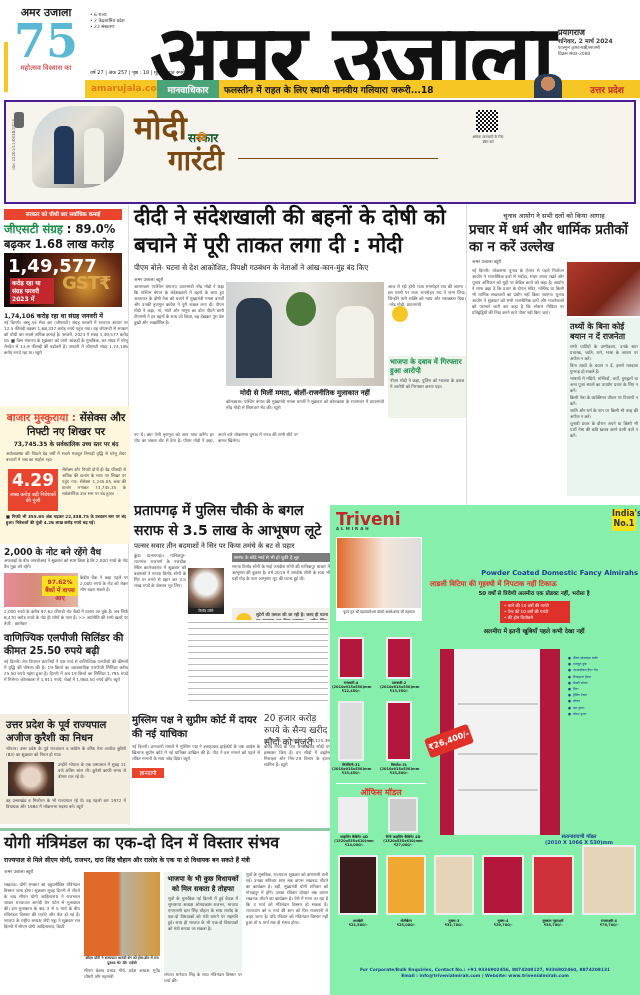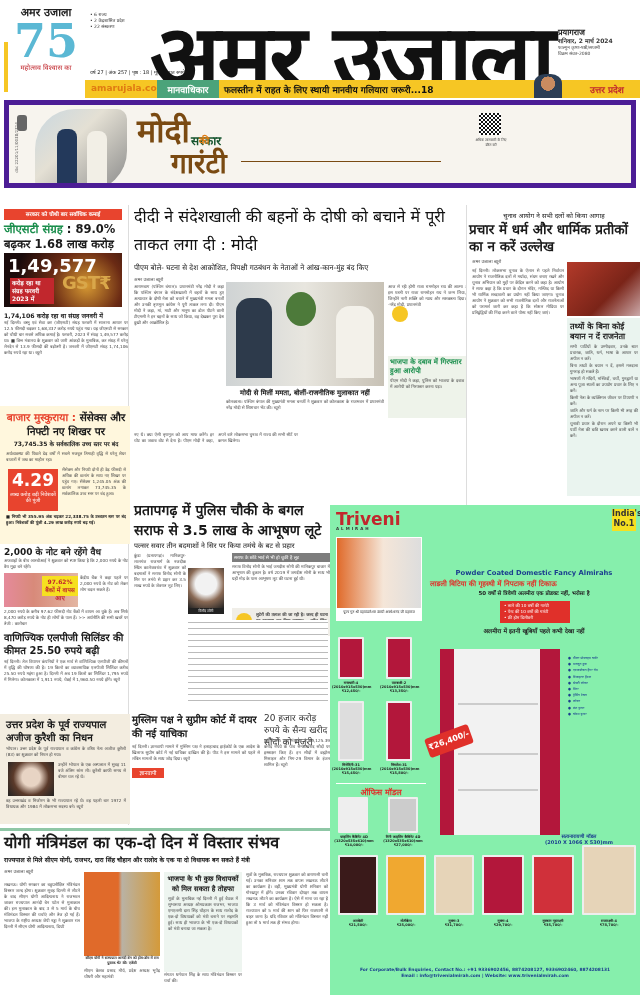--- a/index.html
+++ b/index.html
@@ -21,21 +21,21 @@
 #city{font-size:8px;font-weight:bold;color:#222}
 #date{font-size:6px;font-weight:bold;color:#333}
 #tithi{font-size:4.5px;color:#444;line-height:6px}
 #navstrip{left:85px;top:80px;width:555px;height:18px;background:#f6c624}
 #site{left:85px;top:80px;width:72px;height:18px;font-size:9px;font-weight:bold;color:#e07b12;padding:3px 0 0 6px}
 #navtag{left:157px;top:80px;width:62px;height:18px;background:#4ba37a;color:#fff;font-size:9px;font-weight:bold;text-align:center;padding-top:3px}
 #navhead{left:224px;top:80px;font-size:9px;font-weight:bold;color:#111;padding-top:3px}
 #navportrait{left:534px;top:74px;width:28px;height:24px;background:radial-gradient(circle at 50% 40%,#c98b60 0 35%,#2c3e55 36%);border-radius:40% 40% 0 0}
 #navstate{left:590px;top:80px;font-size:9px;font-weight:bold;color:#c1272d;padding-top:3px}
 
-#adbanner{left:4px;top:100px;width:632px;height:88px;background:#f7f4ee;border:5px solid #4c1d95;overflow:hidden}
+#adbanner{left:4px;top:100px;width:632px;height:104px;background:#f7f4ee;border:2px solid #4c1d95;overflow:hidden}
 #adbanner .emblem{position:absolute;left:8px;top:10px;width:10px;height:16px;background:#666;border-radius:3px}
 #adbanner .photo{position:absolute;left:26px;top:4px;width:92px;height:82px;border-radius:40px 10px 40px 10px;background:linear-gradient(135deg,#c9d7e0,#e4e0d4 40%,#8a8a8a);}
 #adbanner .photo .p1{position:absolute;left:22px;top:20px;width:20px;height:58px;background:#23395b;border-radius:8px 8px 0 0}
 #adbanner .photo .p2{position:absolute;left:52px;top:22px;width:20px;height:56px;background:#f2efe6;border-radius:8px 8px 0 0}
 #adbanner .modi{position:absolute;left:128px;top:10px;font-size:32px;font-weight:bold;color:#7a4a12;line-height:32px}
 #adbanner .sarkar{position:absolute;left:182px;top:30px;font-size:12px;font-weight:bold;color:#14532d;line-height:12px}
 #adbanner .ki{position:absolute;left:190px;top:28px;font-size:10px;font-weight:bold;color:#e07b12}
 #adbanner .guarantee{position:absolute;left:162px;top:44px;font-size:28px;font-weight:bold;color:#7a4a12;line-height:30px}
 #adbanner .h1{position:absolute;left:240px;top:6px;width:190px;text-align:center;font-size:19px;font-weight:bold;color:#7a4a12;line-height:24px}
 #adbanner .rule{position:absolute;left:232px;top:56px;width:200px;height:1px;background:#7a4a12}
@@ -76,21 +76,21 @@
 #lpgBody{left:4px;top:659px;width:124px;height:48px}
 #azizBox{left:0;top:714px;width:130px;height:110px;background:#f3ede0}
 #azizHead{left:6px;top:718px;width:120px;font-size:10px;font-weight:bold;line-height:13px}
 #azizBody1{left:6px;top:746px;width:120px;height:14px}
 #azizImg{left:8px;top:762px;width:46px;height:34px;background:radial-gradient(circle at 50% 45%,#e8d4c4 0 30%,#5b3a2a 60%,#222);}
 #azizBody2{left:58px;top:762px;width:68px;height:34px}
 #azizBody3{left:6px;top:798px;width:120px;height:20px}
 
 #dividerV1{left:128px;top:205px;width:1px;height:620px;background:#ddd}
 #dividerV2{left:466px;top:205px;width:1px;height:300px;background:#ddd}
-#leadHead{left:134px;top:203px;width:334px;font-size:16px;font-weight:normal;line-height:28px;color:#111}
+#leadHead{left:134px;top:203px;width:334px;font-size:21px;font-weight:bold;line-height:28px;color:#111}
 #leadSub{left:134px;top:262px;width:334px;font-size:7.2px;color:#111}
 #leadByline{left:134px;top:276px;font-size:4.5px;color:#444}
 #leadBody1{left:134px;top:284px;width:90px;height:118px}
 #leadPhoto{left:226px;top:282px;width:158px;height:104px;background:linear-gradient(90deg,#cfd3d4,#e8e6df 50%,#c7c1b5)}
 #leadPhoto .m{position:absolute;left:10px;top:16px;width:36px;height:80px;background:#2d3a4b;border-radius:14px 14px 0 0}
 #leadPhoto .pl{position:absolute;left:60px;top:10px;width:30px;height:34px;background:#4d7a3a;border-radius:50%}
 #leadPhoto .mm{position:absolute;left:110px;top:24px;width:38px;height:72px;background:#f3f1ea;border-radius:14px 14px 0 0}
 #leadPhotoCap{left:226px;top:388px;width:158px;font-size:6.8px;font-weight:bold;text-align:center}
 #leadPhotoBody{left:226px;top:399px;width:158px;height:30px}
 #sideBox1{left:388px;top:284px;width:78px;height:66px}
@@ -120,21 +120,21 @@
 #defHead{left:264px;top:712px;width:66px;font-size:9px;line-height:12px;color:#333}
 #defBody{left:264px;top:738px;width:66px;height:86px}
 
 #triveni{left:330px;top:505px;width:310px;height:611px;background:#86efac}
 #triveni .logo{position:absolute;left:6px;top:4px;font-size:17px;font-weight:bold;font-style:italic;color:#c1272d}
 #triveni .logo span{display:block;font-size:4px;font-style:normal;color:#333;letter-spacing:2px;margin-top:-3px}
 #triveni .no1{position:absolute;left:282px;top:4px;width:24px;height:22px;background:#f6e020;color:#333;font-size:8px;font-weight:bold;text-align:center;line-height:10px}
 #triveni .photo{position:absolute;left:6px;top:32px;width:86px;height:72px;background:linear-gradient(90deg,#e06a2a,#f5e6d8 55%,#ddd);border:1px solid #fff}
 #triveni .pcap{position:absolute;left:6px;top:104px;width:86px;height:12px;background:#fff;font-size:3.5px;text-align:center;color:#222}
 #triveni .title{position:absolute;left:98px;top:30px;width:208px;font-size:28px;font-weight:bold;color:#e0302a;text-align:center;line-height:30px}
-#triveni .en{position:absolute;left:100px;top:64px;width:208px;text-align:center;font-size:6.8px;font-weight:bold;color:#1b3f8f}
+#triveni .en{position:absolute;left:100px;top:64px;width:208px;text-align:right;font-size:6.8px;font-weight:bold;color:#1b3f8f}
 #triveni .hi{position:absolute;left:100px;top:74px;width:208px;text-align:left;font-size:7px;font-weight:bold;color:#e0302a}
 #triveni .hi2{position:absolute;left:100px;top:84px;width:208px;text-align:center;font-size:5.5px;font-weight:bold;color:#222}
 #triveni .bul{position:absolute;left:170px;top:96px;width:70px;background:#e0302a;color:#fff;font-size:4.2px;line-height:6px;padding:2px 4px}
 #triveni .feat{position:absolute;left:100px;top:122px;width:208px;text-align:center;font-size:6px;font-weight:bold;color:#222}
 #triveni .ward{position:absolute;border-radius:1px;background:#b3173b;border:2px solid #eee}
 #triveni .wlbl{position:absolute;font-size:3.5px;color:#222;text-align:center;line-height:4px;font-weight:bold}
 #triveni .big{position:absolute;left:110px;top:144px;width:120px;height:186px;background:#f2f2f2;border-left:14px solid #b3173b;border-right:20px solid #b3173b}
 #triveni .big .sh{position:absolute;left:4px;height:2px;width:80px;background:#ccc}
 #triveni .price{position:absolute;left:96px;top:226px;width:46px;height:20px;background:#e0302a;color:#fff;font-size:8px;font-weight:bold;text-align:center;line-height:20px;transform:rotate(-20deg);border-radius:3px}
 #triveni .feats{position:absolute;left:238px;top:150px;width:68px;font-size:3.4px;line-height:6.2px;color:#1b3f8f}

